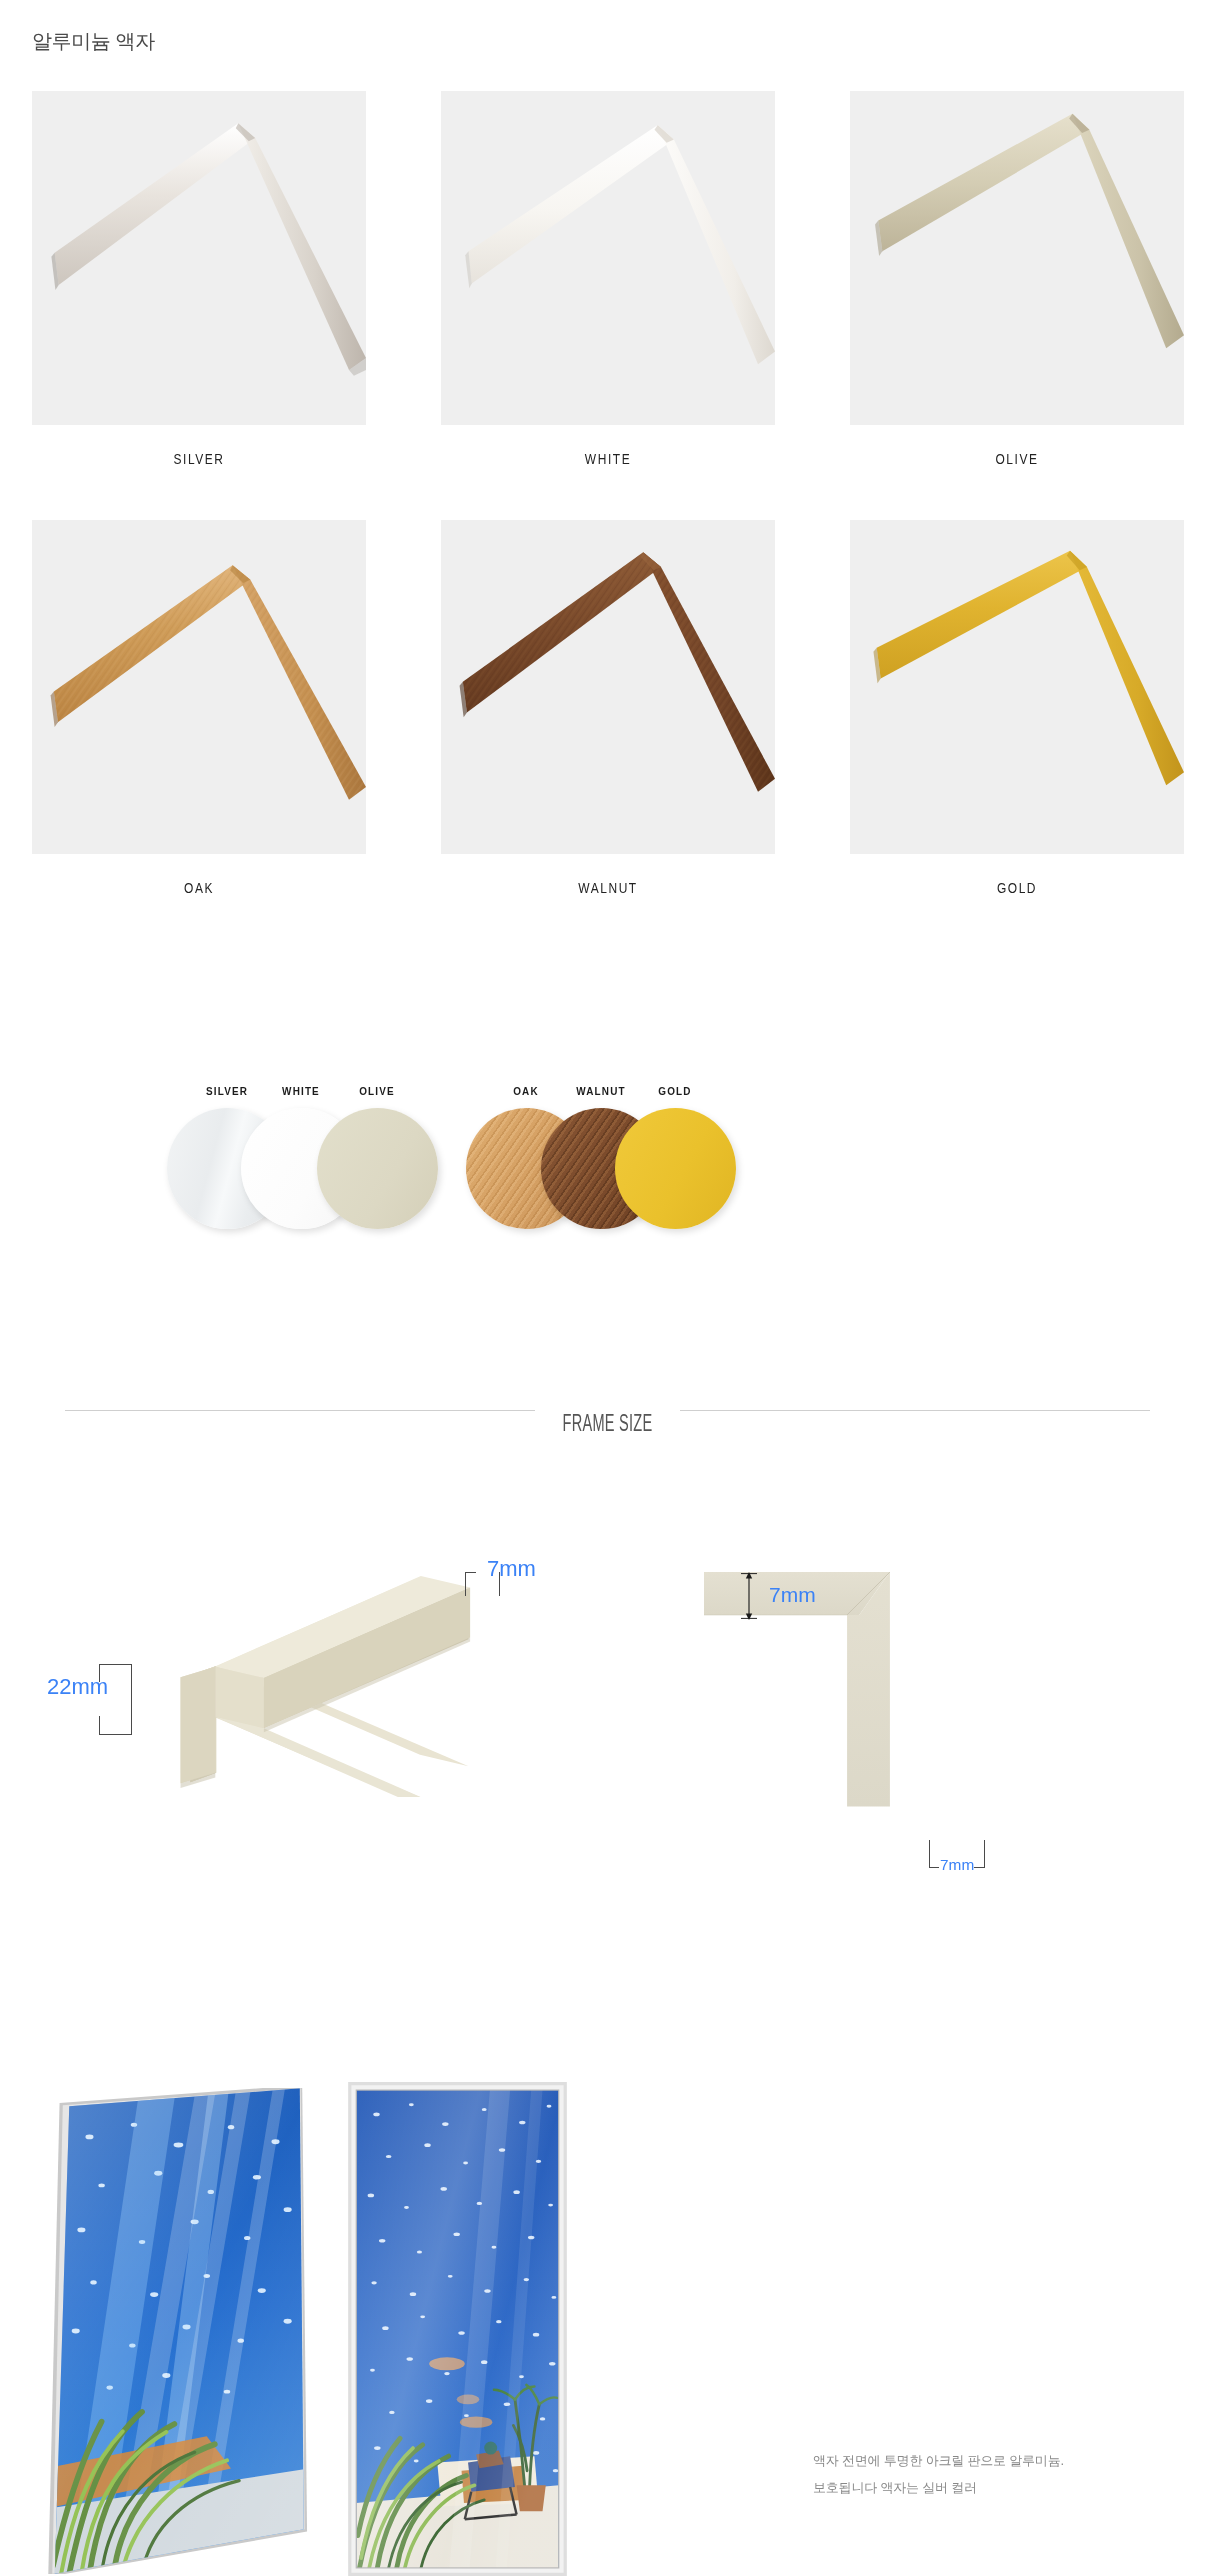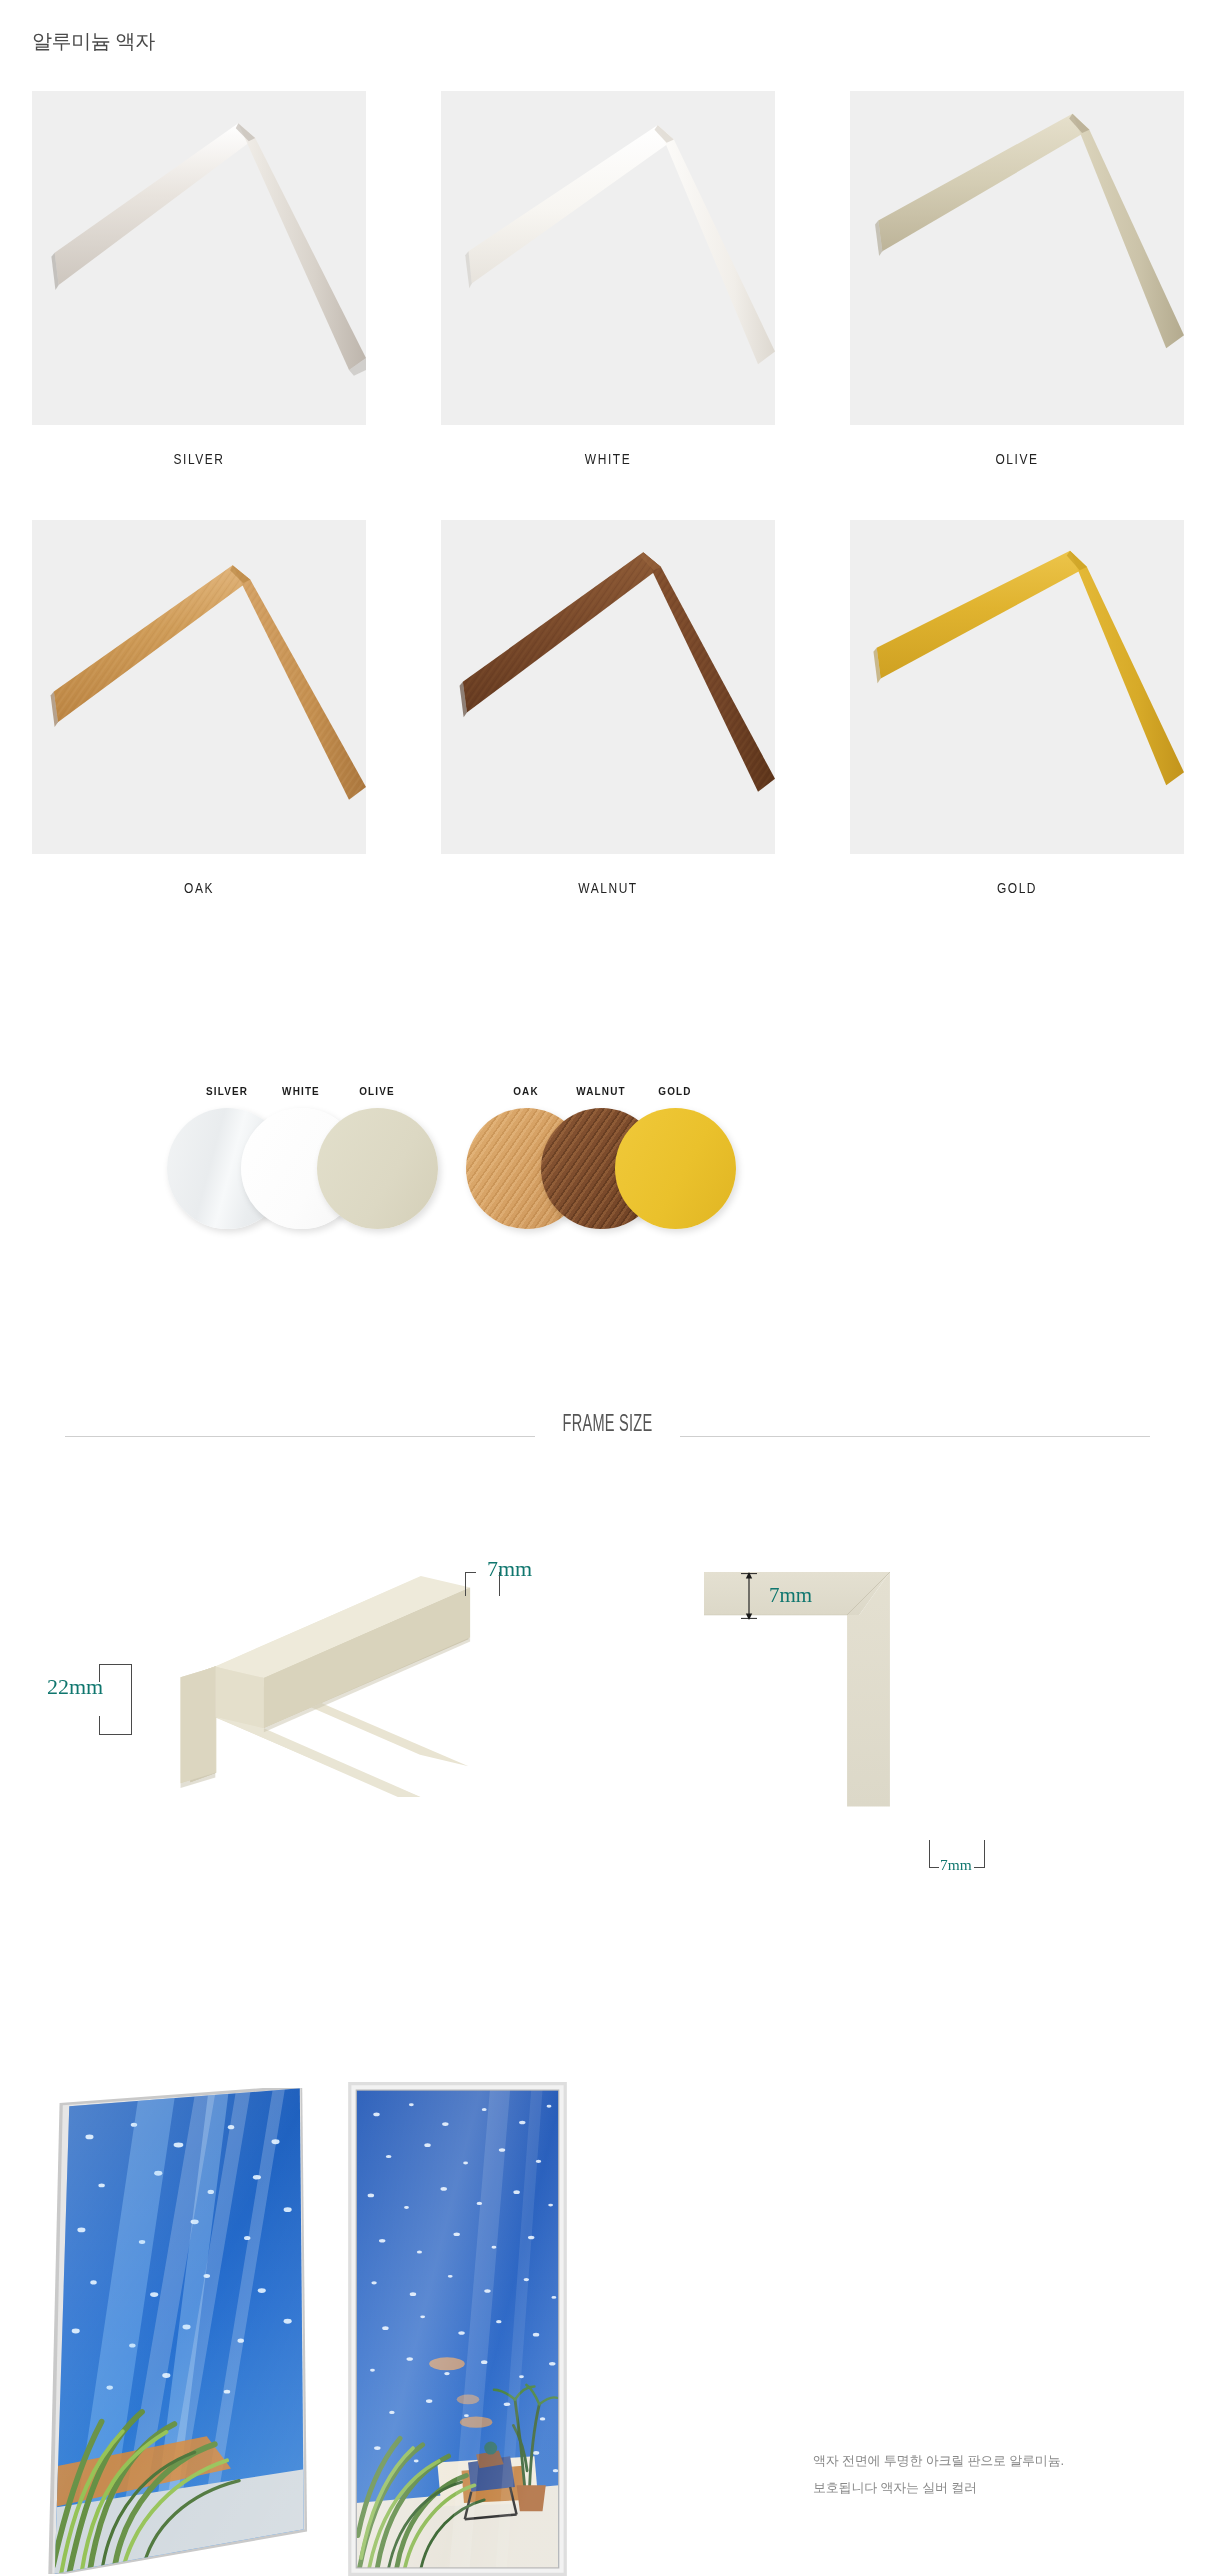--- a/index.html
+++ b/index.html
@@ -53,36 +53,36 @@
   }
   .swatch-dot{
     width:121px;height:121px;border-radius:50%;
     margin:0 auto;
     box-shadow:2.4px 3.2px 7.3px rgba(0,0,0,0.13);
   }
 
   
   .size-header{
     position:absolute;left:65px;top:1410px;width:1085px;
-    display:flex;align-items:flex-end;
+    display:flex;align-items:flex-start;
   }
   .size-header .rule{flex:1;height:0.8px;background:#cfcfcf;}
   .size-header .txt{
     font-size:23.5px;color:#555;letter-spacing:0.4px;
     font-weight:400;
     transform:scaleX(0.62);
     white-space:nowrap;
     font-family:"Liberation Sans Narrow","Liberation Sans",sans-serif;
   }
 
   
   .diagram{position:absolute;left:0;top:1506px;width:1214px;height:389px;}
   .dim-text{
-    position:absolute;font-size:22px;color:#0f766e;
-    font-weight:500;white-space:nowrap;font-family:Liberation Serif, serif;
+    position:absolute;font-size:22px;color:#3b82f6;
+    font-weight:500;white-space:nowrap;
   }
   .tick{position:absolute;background:#4a4a4a;}
 
   
   .photos{position:absolute;left:0;top:2072px;width:1214px;height:504px;}
   .photo-note{
     position:absolute;left:813px;top:2448px;
     font-size:13px;line-height:2.05;color:#888;
     letter-spacing:-0.2px;
   }

